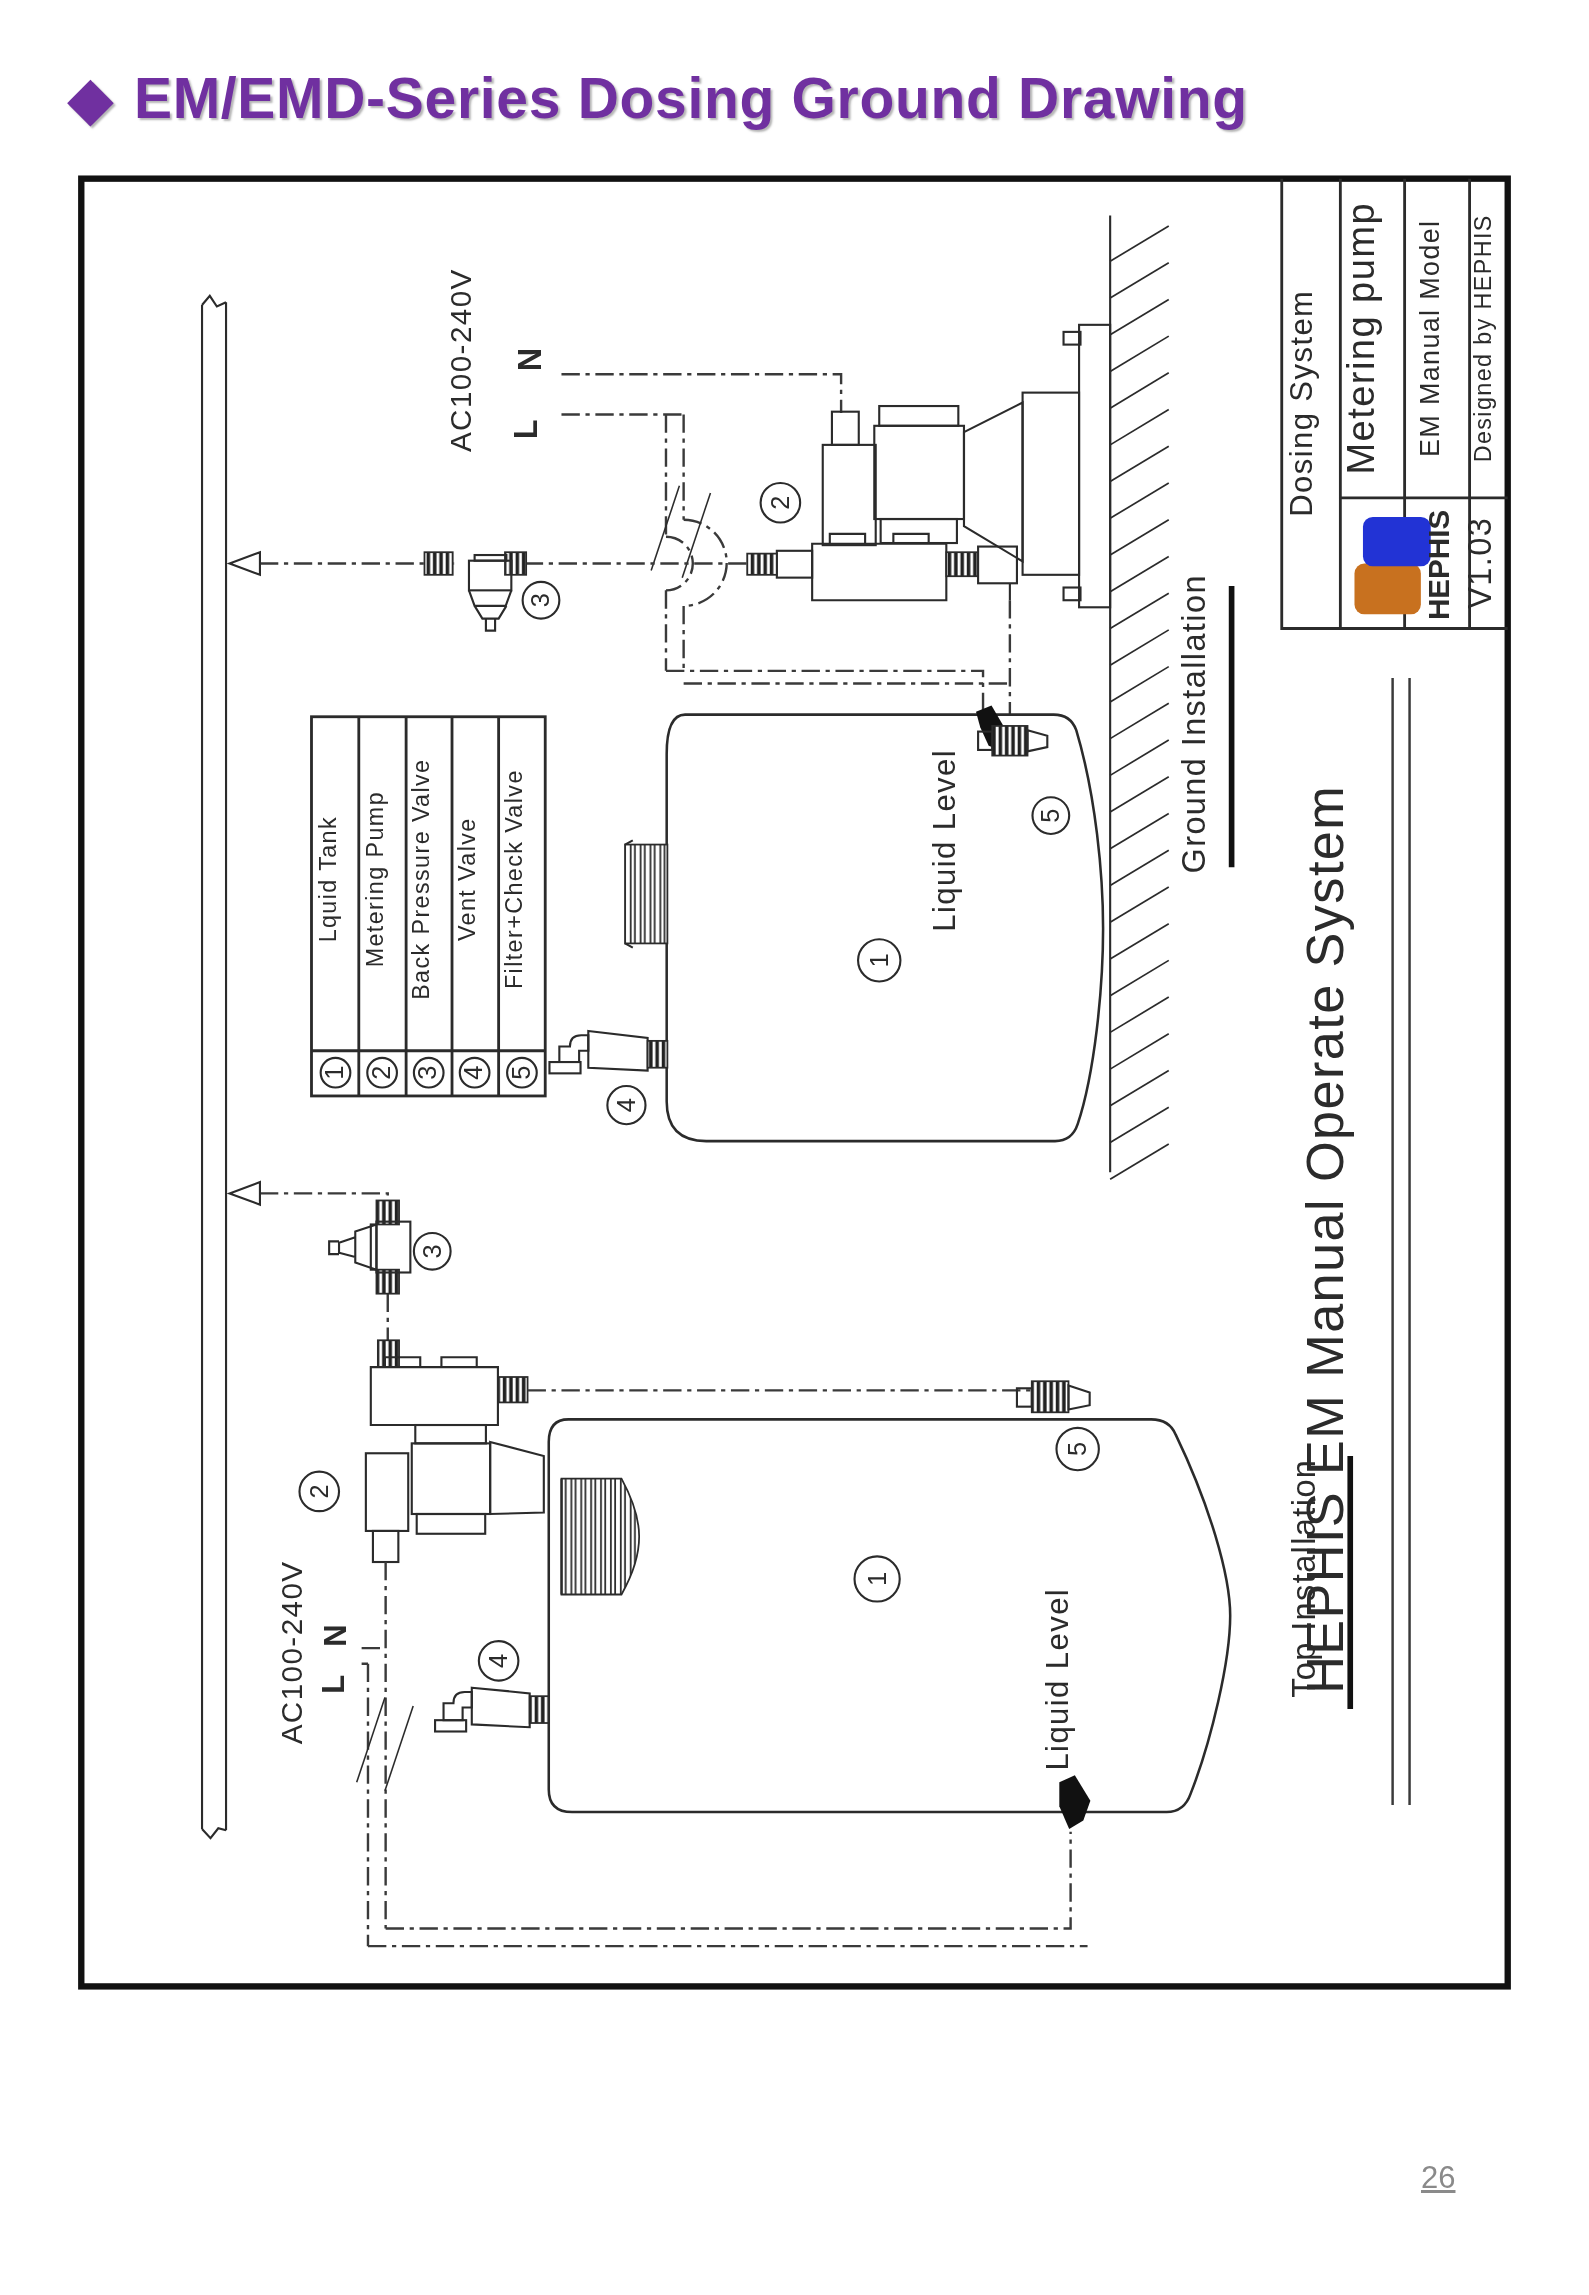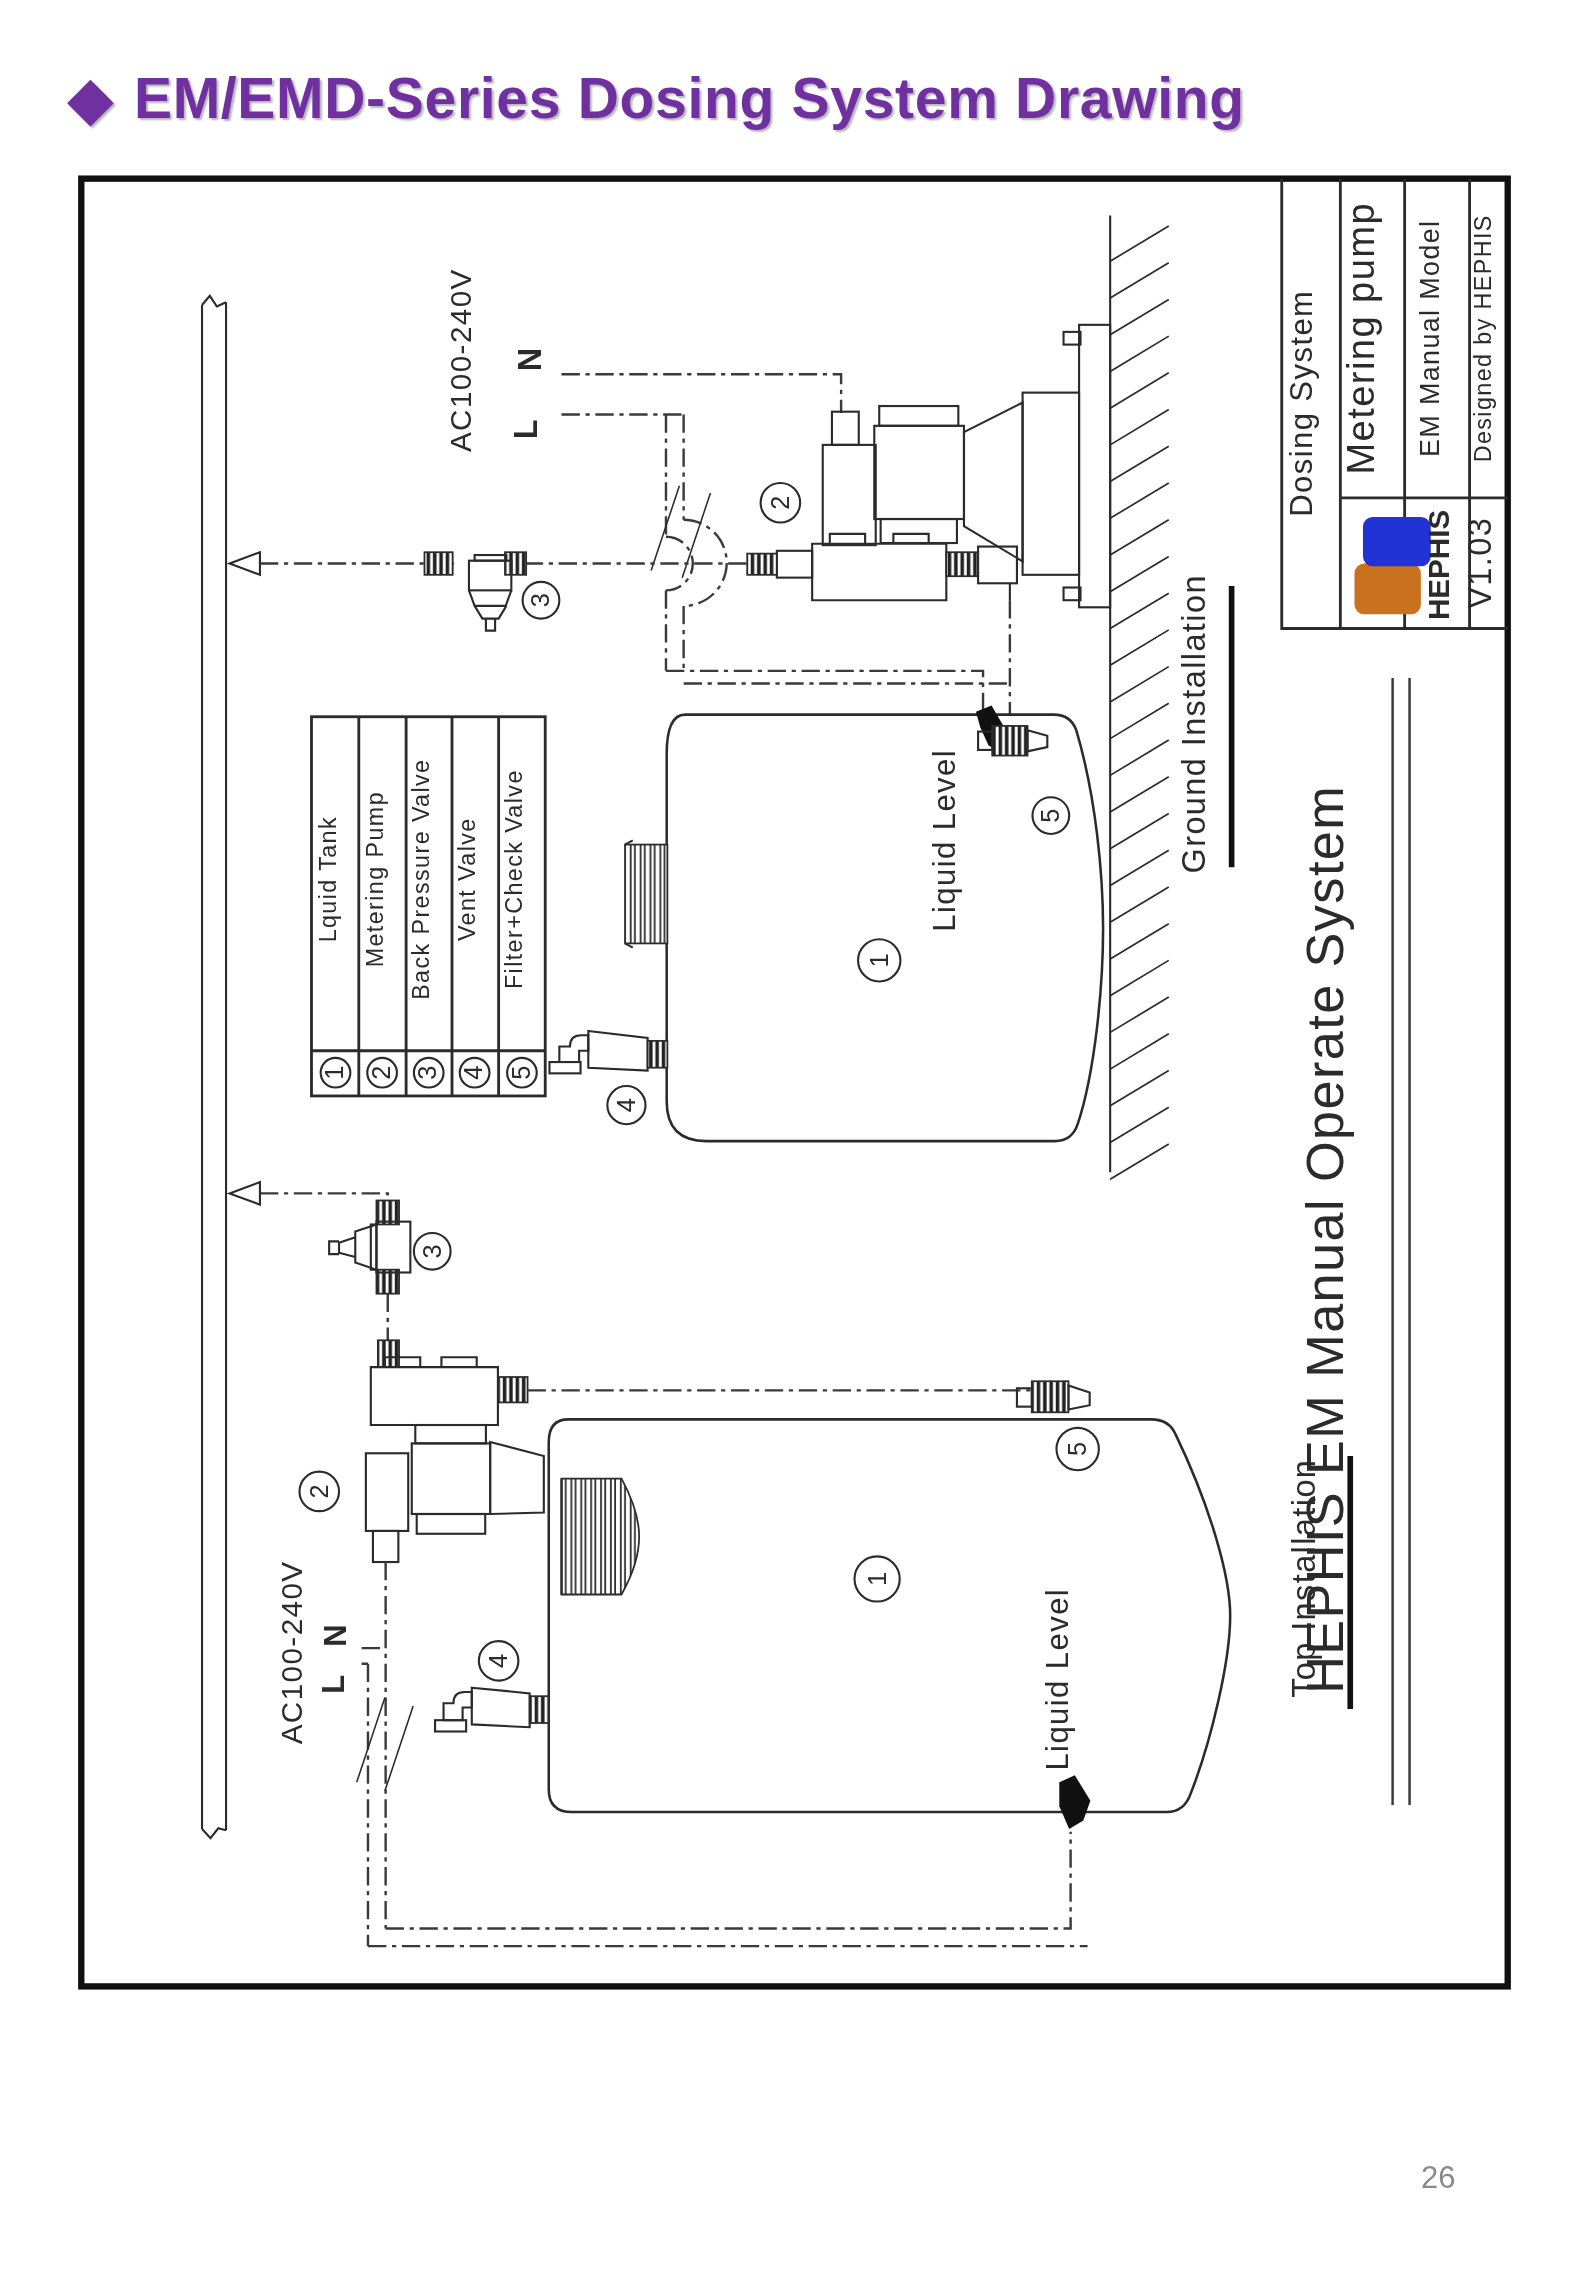--- a/index.html
+++ b/index.html
@@ -2,21 +2,21 @@
 <html style="font-size:11.3px"><head>
 <meta charset="utf-8">
 <style>
   html,body{margin:0;padding:0;background:#ffffff;}
   body{font-family:"Liberation Sans", sans-serif;}
   .page{position:relative;width:1589px;height:2295px;background:#ffffff;overflow:hidden;}
   .doc-title{position:absolute;left:67px;top:65px;display:flex;align-items:center;gap:20px;
     color:#7030A0;text-shadow:2.1px 2.1px 2.1px rgba(120,120,120,.55);}
   .doc-title .bullet{font-size:61px;line-height:1;}
   .doc-title .txt{font-size:57px;font-weight:bold;letter-spacing:0.7px;}
-  .pageno{position:absolute;left:1421px;top:2160px;font-size:31px;color:#8a8a8a;}
+  .pageno{position:absolute;left:1421px;top:2160px;font-size:31px;color:#8a8a8a;text-decoration:underline;}
   svg text{fill:#2b2b2b;}
   .cad{font-family:"Liberation Sans",sans-serif;letter-spacing:2px;}
   .thin{font-weight:normal;}
   .ln{stroke:#2b2b2b;stroke-width:3;fill:none;}
   .lw{stroke:#2b2b2b;stroke-width:2.2;fill:none;}
   .tk{stroke:#2b2b2b;stroke-width:3.6;fill:#ffffff;}
   .dd{stroke:#3a3a3a;stroke-width:3.4;fill:none;stroke-dasharray:26 8 6 8;}
   .frame{stroke:#111;stroke-width:9;fill:none;}
   .tbl{stroke:#2b2b2b;stroke-width:4;fill:none;}
   .blk{fill:#111;stroke:none;}
@@ -24,21 +24,21 @@
   .co circle{fill:#fff;stroke:#2b2b2b;stroke-width:3;}
   .co text{font-size:36px;}
 </style>
 </head>
 <body>
 
 <div class="page">
 
   <div class="doc-title">
     <span class="bullet">◆</span>
-    <span class="txt">EM/EMD-Series Dosing System Drawing</span>
+    <span class="txt">EM/EMD-Series Dosing Ground Drawing</span>
   </div>
 
   <svg width="1589" height="2295" viewBox="0 0 2250 3250" xmlns="http://www.w3.org/2000/svg">
     <defs>
       <pattern id="st" width="9" height="12" patternUnits="userSpaceOnUse">
         <rect width="9" height="12" fill="#ffffff"></rect>
         <rect x="1" width="5" height="12" fill="#222222"></rect>
       </pattern>
       <pattern id="rib" width="14" height="20" patternUnits="userSpaceOnUse">
         <rect width="14" height="20" fill="#ffffff"></rect>

